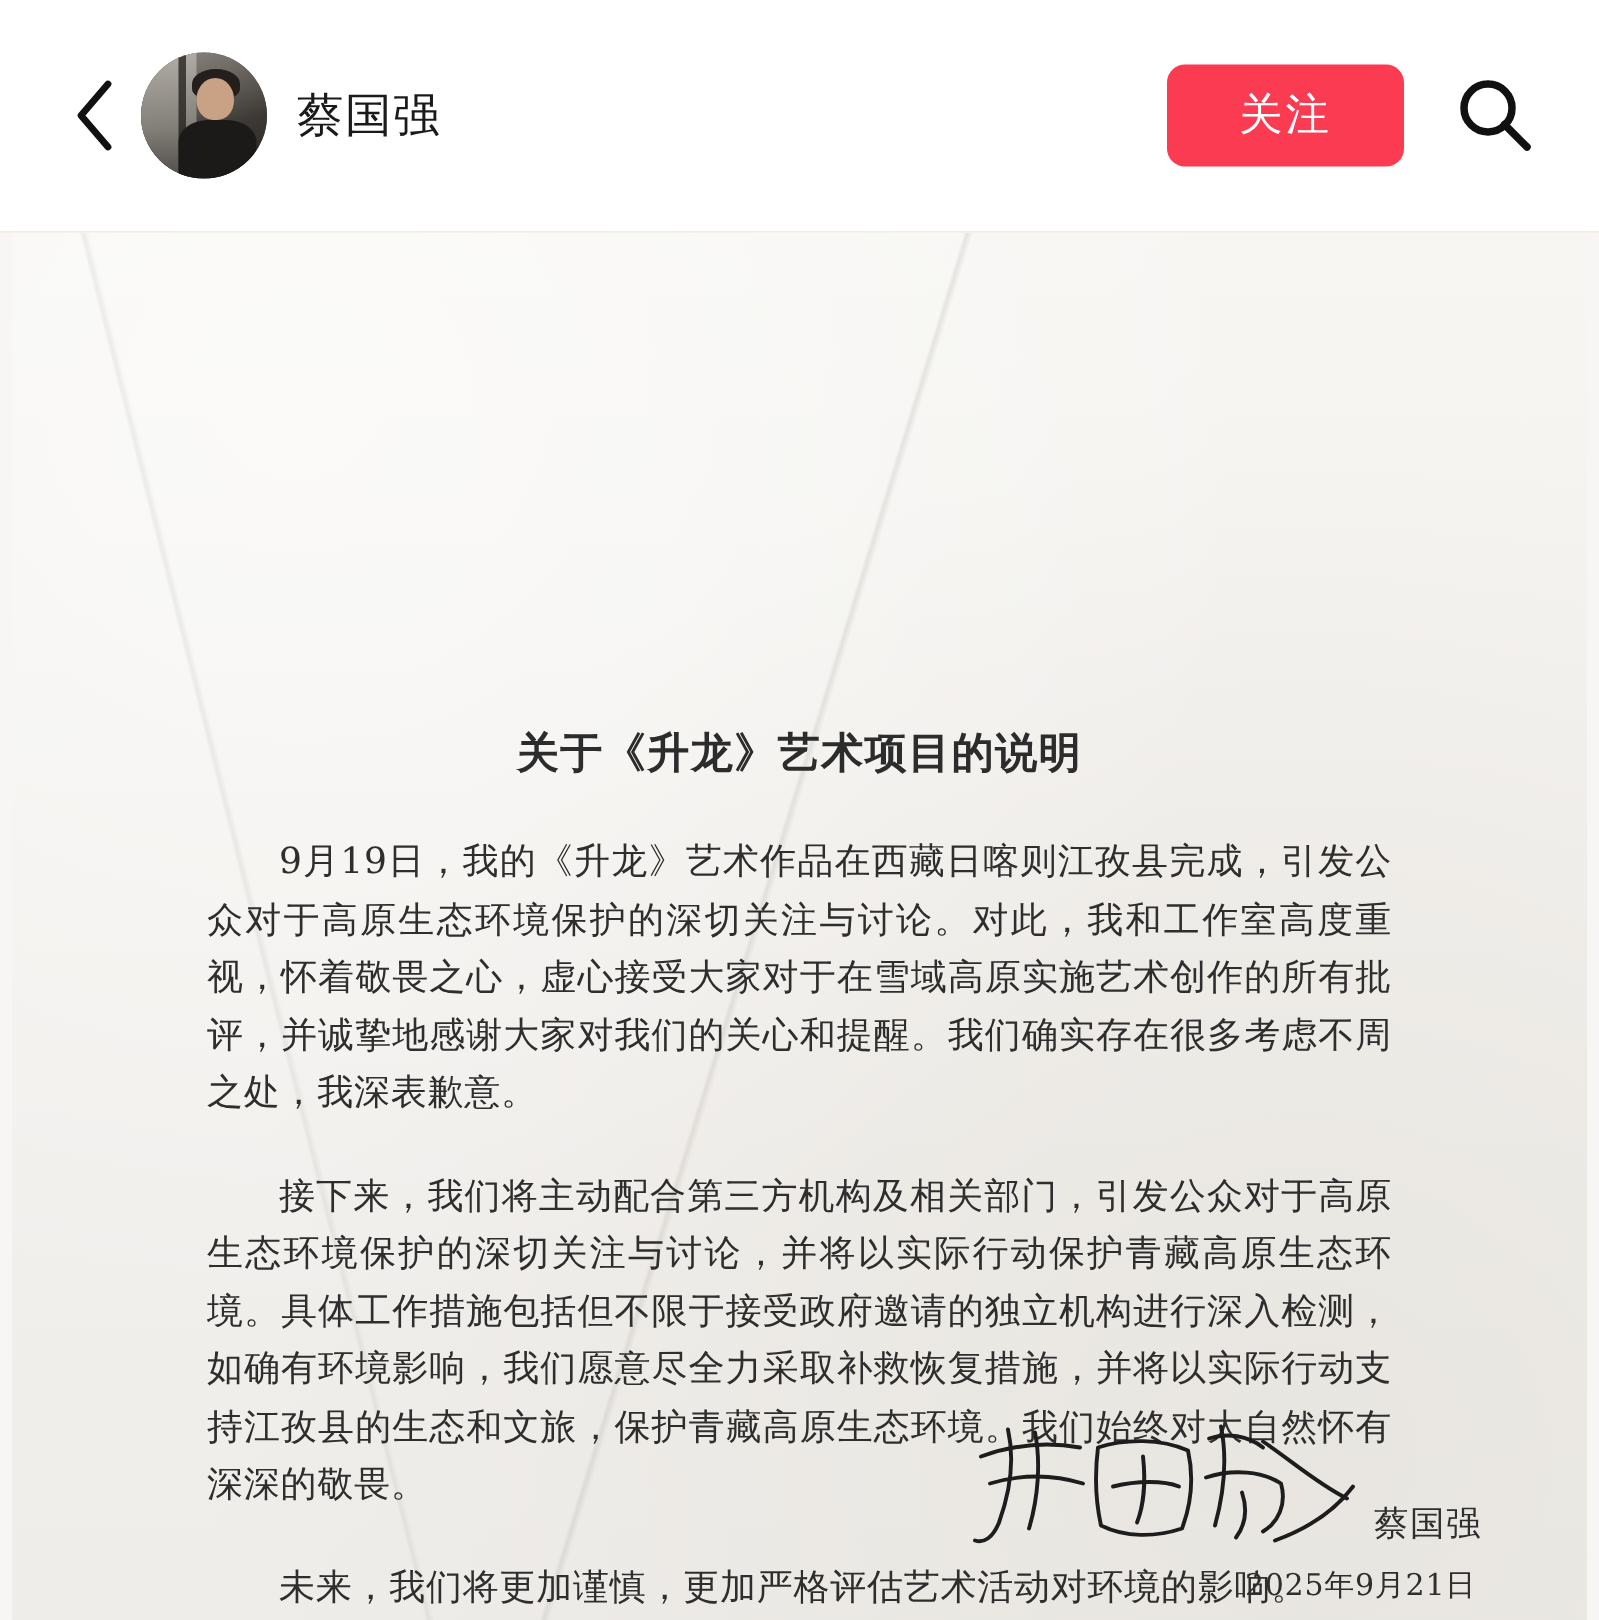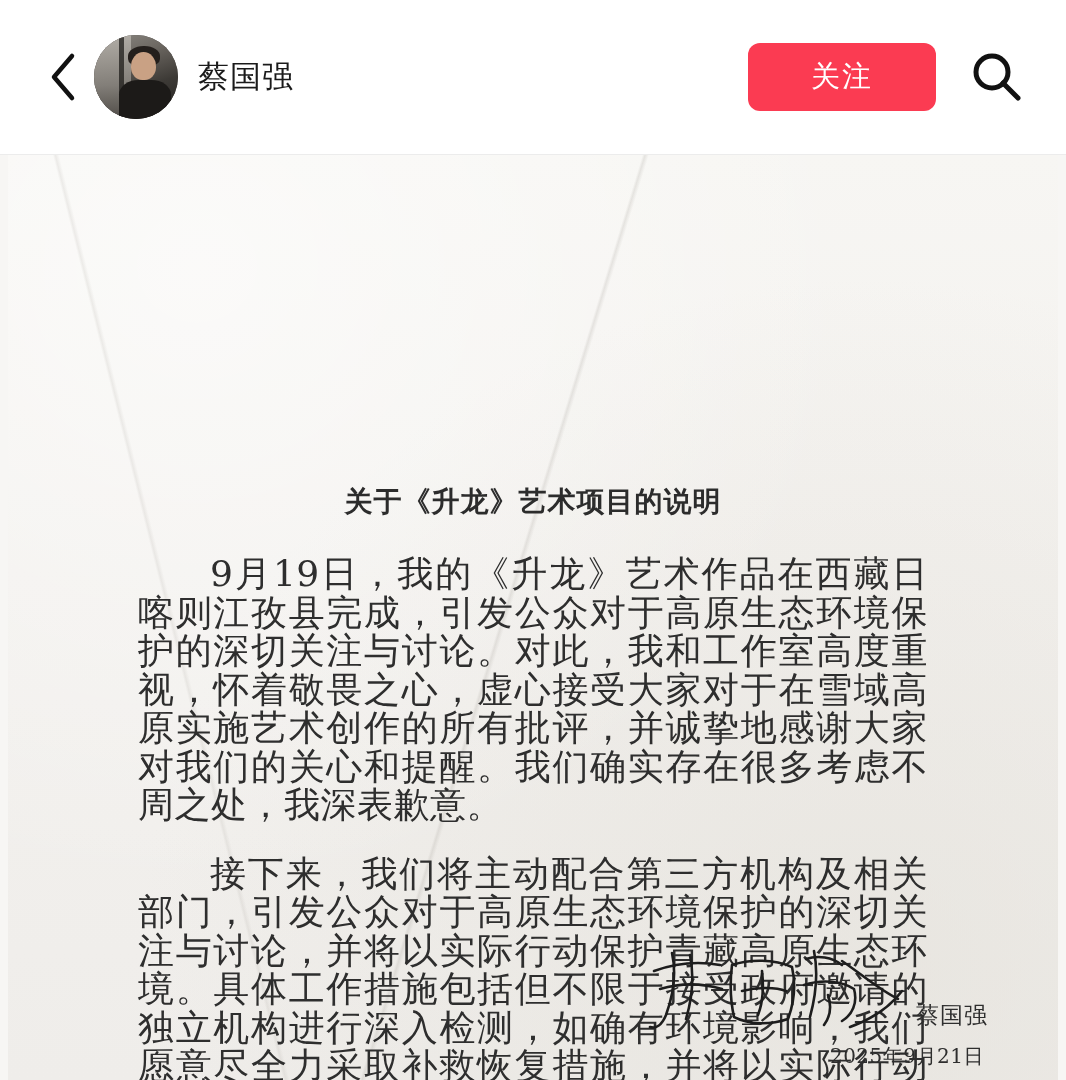--- a/index.html
+++ b/index.html
@@ -106,21 +106,21 @@
     white-space: nowrap;
   }
 
   .header-spacer { flex: 1 1 auto; }
 
   .follow-btn {
     background: #fb3b52;
     color: #ffffff;
     border: none;
     border-radius: 12px;
-    width: 188px;
+    width: 158px;
     height: 68px;
     font-size: 29px;
     font-family: "Liberation Sans", sans-serif;
     letter-spacing: 2px;
     cursor: pointer;
     flex: 0 0 auto;
   }
 
   .search-btn {
     width: 64px;
@@ -183,21 +183,21 @@
   .doc-body {
     position: relative;
     z-index: 2;
     margin: 0 auto;
     width: 790px;
     padding-top: 34px;
   }
 
   .para {
     font-family: "DejaVu Serif", "Liberation Serif", serif;
-    font-size: 36px;
+    font-size: 24px;
     line-height: 38.5px;
     color: #2e2e2e;
     text-align: justify;
     text-indent: 2em;
     margin: 0 0 30px 0;
     letter-spacing: .5px;
   }
 
   .signature-block {
     position: absolute;

